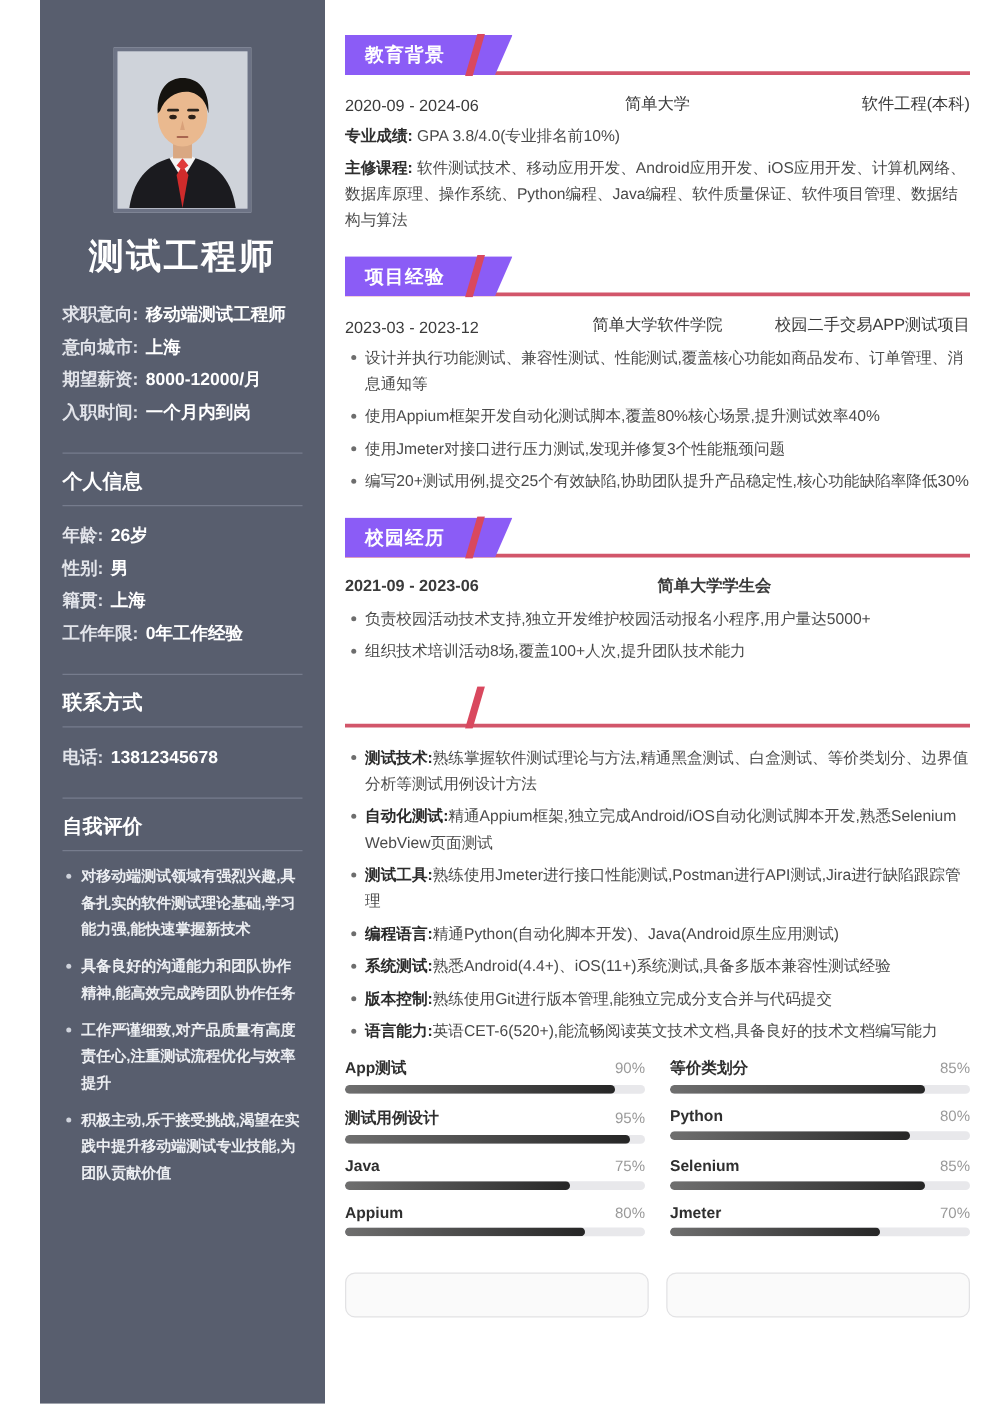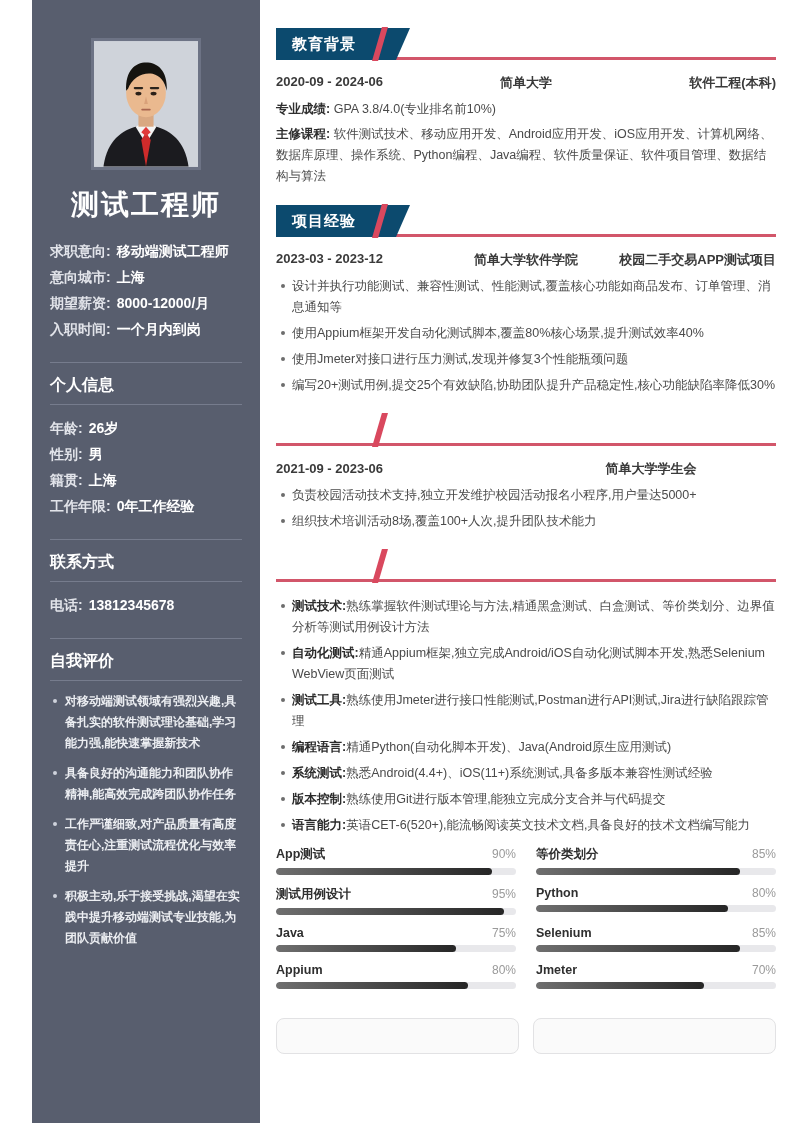--- a/index.html
+++ b/index.html
@@ -47,42 +47,42 @@
 
   
   .main{
     position:absolute;left:276px;top:0;width:500px;height:1123px;
     box-sizing:border-box;padding-top:28px;
   }
   .sec{margin-bottom:18px;}
   .sec-head{position:relative;height:32px;margin-bottom:14px;}
   .sec-tag{
     position:absolute;left:0;top:0;height:32px;
-    background:#0c4a6e;color:#fff;
+    background:#8b5cf6;color:#fff;
     font-size:15px;font-weight:bold;letter-spacing:1px;
     display:flex;align-items:center;
     padding:0 26px 0 16px;
     clip-path:polygon(0 0,100% 0,calc(100% - 14px) 100%,0 100%);
   }
   .sec-slash{
     position:absolute;top:-1px;height:34px;width:16px;
     background:#d9485e;
     clip-path:polygon(62% 0,100% 0,38% 100%,0 100%);
   }
   .sec-rule{
     position:absolute;left:0;right:0;bottom:0;height:3px;background:#d2566a;
   }
 
-  .row3{display:flex;align-items:flex-start;font-size:13px;font-weight:bold;color:#3a3a3a;margin-bottom:7px;}
+  .row3{display:flex;align-items:flex-end;font-size:13px;font-weight:normal;color:#3a3a3a;margin-bottom:7px;}
   .row3 .c1{flex:0 0 34%;text-align:left;}
   .row3 .c2{flex:1 1 auto;text-align:center;}
   .row3 .c3{flex:0 0 34%;text-align:right;}
   .row2{display:flex;align-items:baseline;font-size:13px;font-weight:bold;color:#3a3a3a;margin-bottom:7px;}
   .row2 .c1{flex:0 0 50%;text-align:left;}
-  .row2 .c2{flex:0 0 50%;text-align:center;}
+  .row2 .c2{flex:0 0 50%;text-align:left;}
 
   .line{font-size:12.5px;line-height:21px;color:#4a4a4a;margin-bottom:4px;}
   .line b{color:#2f2f2f;}
   .bul{margin:0;padding:0 0 0 16px;list-style:none;}
   .bul li{
     position:relative;font-size:12.5px;line-height:21px;color:#4a4a4a;
     margin-bottom:5px;
   }
   .bul li::before{
     content:"";position:absolute;left:-11px;top:8px;
@@ -234,20 +234,21 @@
         <li>设计并执行功能测试、兼容性测试、性能测试,覆盖核心功能如商品发布、订单管理、消息通知等</li>
         <li>使用Appium框架开发自动化测试脚本,覆盖80%核心场景,提升测试效率40%</li>
         <li>使用Jmeter对接口进行压力测试,发现并修复3个性能瓶颈问题</li>
         <li>编写20+测试用例,提交25个有效缺陷,协助团队提升产品稳定性,核心功能缺陷率降低30%</li>
       </ul>
     </section>
 
     <section class="sec">
       <div class="sec-head">
         <div class="sec-rule"></div>
+        <div class="sec-tag" style="width:92px">校园经历</div>
         <div class="sec-slash" style="left:96px"></div>
       </div>
       <div class="row2">
         <span class="c1">2021-09 - 2023-06</span>
         <span class="c2">简单大学学生会</span>
       </div>
       <ul class="bul">
         <li>负责校园活动技术支持,独立开发维护校园活动报名小程序,用户量达5000+</li>
         <li>组织技术培训活动8场,覆盖100+人次,提升团队技术能力</li>
       </ul>

